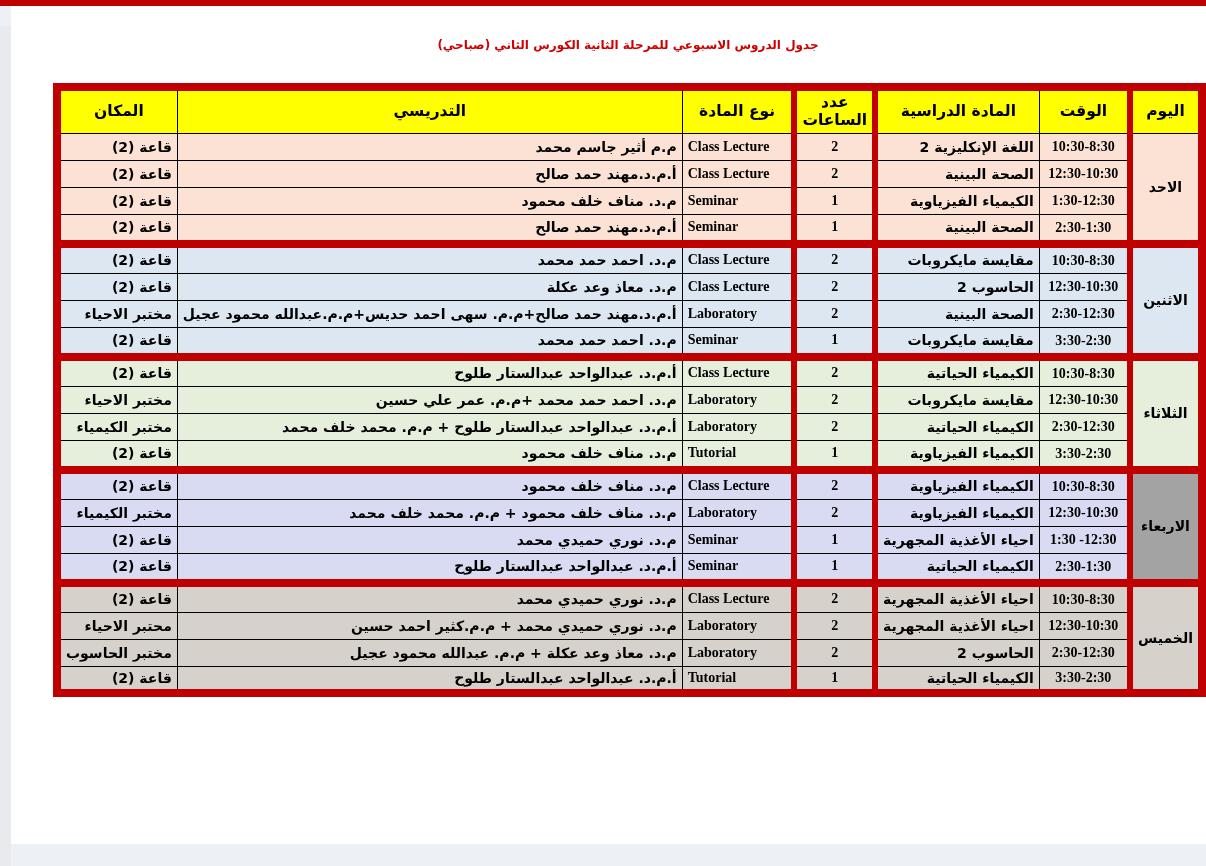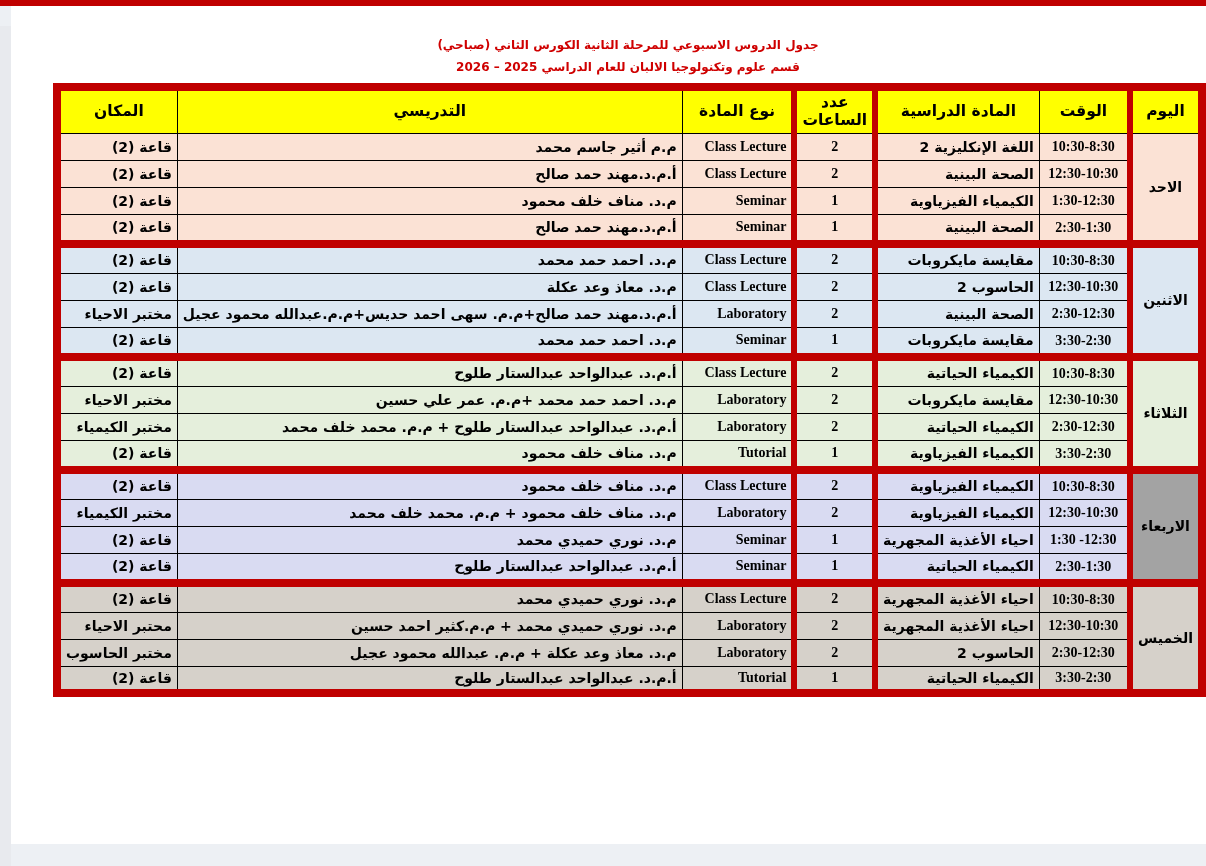--- a/index.html
+++ b/index.html
@@ -69,21 +69,21 @@
     direction:ltr;unicode-bidi:isolate;
     font-family:"Liberation Serif", serif;
     font-size:14px;font-weight:bold;
   }
   td.c-hours{
     text-align:center;
     font-family:"Liberation Serif", serif;
     font-size:16px;
   }
   td.c-type{
-    text-align:right;
+    text-align:left;
     font-family:"Liberation Serif", serif;
     font-size:15.5px;
     white-space:nowrap;overflow:hidden;
   }
   td.c-subject, td.c-teacher, td.c-place{
     text-align:right;
     white-space:nowrap;
     overflow:hidden;
   }
   tr.band td{
@@ -94,21 +94,20 @@
 </style>
 </head>
 <body>
 
 <div class="topbar"></div>
 <div class="left-strip"></div>
 
 <div class="page" dir="rtl">
   <div class="titles">
     <div>جدول الدروس الاسبوعي للمرحلة الثانية الكورس الثاني (صباحي)</div>
-    <div>قسم علوم وتكنولوجيا الالبان للعام الدراسي 2025 – 2026</div>
   </div>
   <table class="sched" dir="rtl">
     <colgroup>
       <col style="width:70px">
         <col style="width:122px">
         <col style="width:156px">
       <col style="width:66px">
         <col style="width:130px">
         <col style="width:458px">
       <col style="width:110px">

